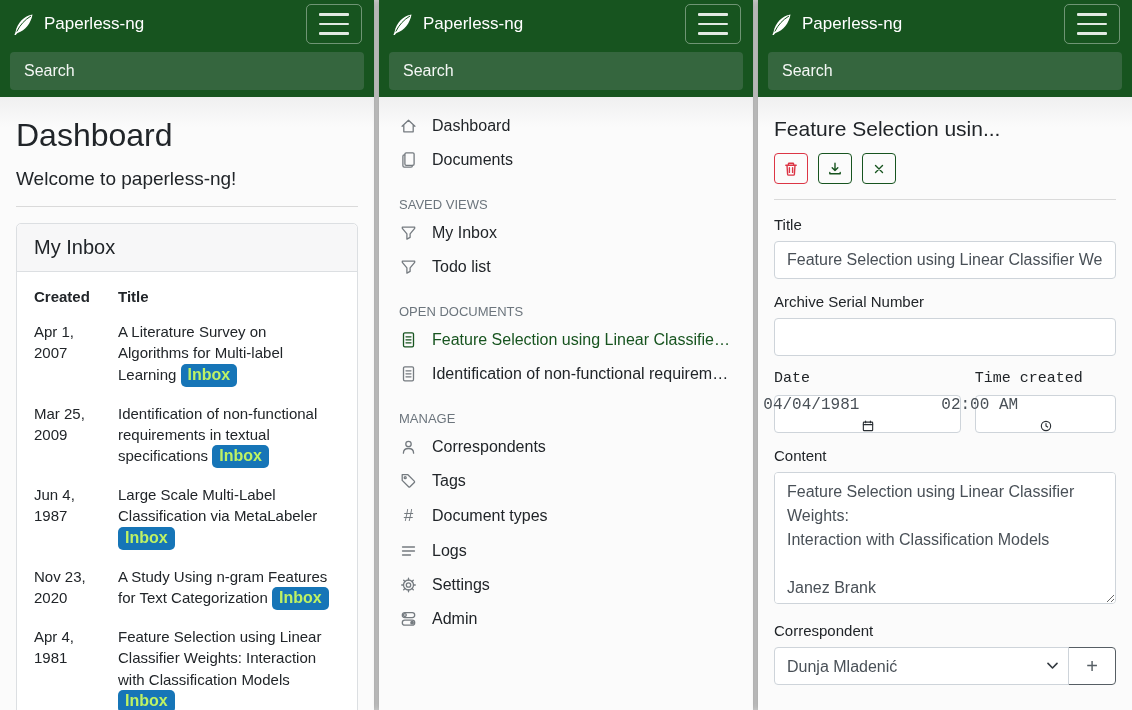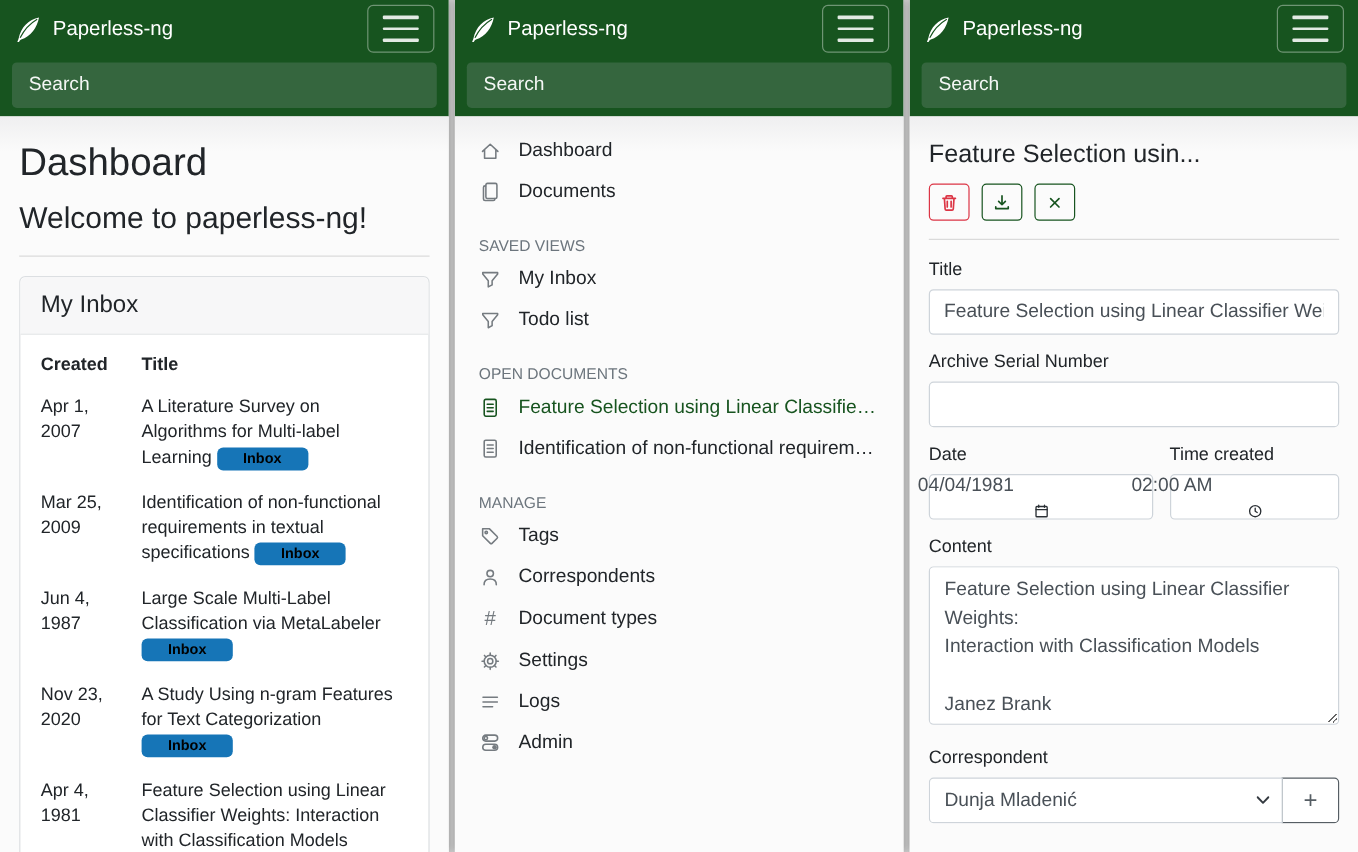--- a/index.html
+++ b/index.html
@@ -16,31 +16,31 @@
   .toggler i { display:block; width:30px; height:2.5px; background:rgba(255,255,255,.88); border-radius:1px; }
   .search-wrap { padding:4px 10px 7px; }
   .search-input { width:100%; height:38px; background:#35663e; border:none; border-radius:4px; padding:0 14px; font-size:16px; color:#fff; font-family:inherit; }
   .search-input::placeholder { color:rgba(255,255,255,.95); opacity:1; }
 
   .content { flex:1; overflow:hidden; background:linear-gradient(180deg,#efeff0 0,#fbfbfb 30px); }
   .pad { padding:10px 16px 0; }
 
   
   .page-title { font-size:32px; font-weight:400; color:#212529; margin:10px 0 14px; white-space:nowrap; overflow:hidden; }
-  .welcome { font-size:25px; color:#212529; margin:0 0 16px; }
+  .welcome { font-size:19px; color:#212529; margin:0 0 16px; }
   hr.rule { border:none; border-top:1px solid rgba(0,0,0,.13); margin:0 0 16px; }
   .card { border:1px solid #dcdfe2; border-radius:5px; background:#fff; }
   .card-header { background:#f7f7f8; border-bottom:1px solid #dcdfe2; padding:12px 17px; font-size:20px; color:#212529; border-radius:5px 5px 0 0; }
   .card-body { padding:14px 17px; }
   table.inbox { border-collapse:collapse; width:100%; font-size:15px; color:#212529; }
   .inbox th { text-align:left; font-weight:700; padding:2px 0 8px; }
   .inbox th.c1 { width:84px; }
   .inbox td { vertical-align:top; padding:8px 0; line-height:1.42; }
   .inbox td.c1 { padding-right:10px; }
-  .badge { display:inline-block; background:#1675b7; color:#000000; font-size:12px; font-weight:700; padding:3px 22px 4px; border-radius:5px; line-height:1; white-space:nowrap; }
+  .badge { display:inline-block; background:#1675b7; color:#bef264; font-size:16px; font-weight:700; padding:3px 7px 4px; border-radius:5px; line-height:1; white-space:nowrap; }
 
   
   .menu { padding:12px 0; }
   .menu-item { display:flex; align-items:center; gap:14px; padding:8px 20px; font-size:16px; color:#212529; cursor:pointer; }
   .menu-item .lbl { white-space:nowrap; overflow:hidden; text-overflow:ellipsis; }
   .menu-item.active { color:#17541f; }
   .menu-header { padding:6px 20px 4px; margin-top:14px; font-size:13px; color:#6c757d; }
   svg.ic { flex-shrink:0; }
   .ic path, .ic rect, .ic circle, .ic line { fill:none; stroke:#757b80; stroke-width:1.3; stroke-linecap:round; stroke-linejoin:round; }
   .ic.green path, .ic.green rect { stroke:#17541f; }
@@ -54,21 +54,21 @@
   .btn-danger { border:1px solid #dc3545; }
   .btn-green { border:1px solid #17541f; }
   .bic path, .bic rect, .bic circle { fill:none; stroke-width:1.4; stroke-linecap:round; stroke-linejoin:round; }
   .bic.red path { stroke:#dc3545; }
   .bic.grn path { stroke:#17541f; }
   .bic.dark path, .bic.dark rect, .bic.dark circle { stroke:#2b3035; stroke-width:1.5; }
   .form-label { display:block; font-size:15px; color:#212529; margin:14px 0 8px; }
   .form-control { width:100%; height:38px; border:1px solid #ced4da; border-radius:4px; padding:0 12px; font-size:16px; color:#495057; background:#fff; font-family:inherit; }
   input.form-control { line-height:36px; }
   textarea.form-control { height:132px; padding:7px 12px; line-height:1.5; resize:vertical; }
-  .row2 { display:flex; gap:14px; }
+  .row2 { display:flex; gap:14px;font-family:Liberation Mono, monospace; }
   .col-date { flex:1.32; min-width:0; }
   .col-time { flex:1; min-width:0; }
   .icon-field { display:flex; align-items:center; gap:6px; padding-right:10px;flex-direction:column; }
   .icon-field input { border:none; outline:none; flex:1; min-width:0; font-size:16px; color:#495057; font-family:inherit; background:transparent; }
   .input-group { display:flex; }
   .select-wrap { position:relative; flex:1; min-width:0; }
   select.form-control { appearance:none; -webkit-appearance:none; -moz-appearance:none; border-radius:4px 0 0 4px; padding-right:46px; }
   .chevron { position:absolute; right:11px; top:50%; transform:translateY(-50%); pointer-events:none; }
   .btn-plus { width:48px; height:38px; border:1px solid #565e64; border-radius:0 4px 4px 0; margin-left:-1px; background:#fff; color:#565e64; font-size:20px; display:flex; align-items:center; justify-content:center; cursor:pointer; }
 </style>
@@ -208,49 +208,49 @@
           <svg class="ic" width="19" height="18" viewBox="0 0 18 18">
               <rect x="4" y="1.8" width="10" height="14" rx="1.3"></rect>
               <path d="M6.5 5.8h5 M6.5 8.8h5 M6.5 11.8h5"></path>
             </svg>
           <span class="lbl">Identification of non-functional requirements in t...</span>
         </div>
 
         <div class="menu-header">MANAGE</div>
         <div class="menu-item">
           <svg class="ic" width="19" height="18" viewBox="0 0 18 18">
+              <circle cx="9" cy="6" r="2.7"></circle>
+              <path d="M3.9 15.2 c0-3.2 2.3-4.7 5.1-4.7 s5.1 1.5 5.1 4.7"></path>
+            </svg>
+          <span class="lbl">Correspondents</span>
+        </div>
+        <div class="menu-item">
+          <svg class="ic" width="19" height="18" viewBox="0 0 18 18">
               <path d="M2.7 2.7 h5.7 l6.4 6.4 a1 1 0 0 1 0 1.4 l-4.3 4.3 a1 1 0 0 1 -1.4 0 L2.7 8.4 Z"></path>
               <circle cx="5.7" cy="5.7" r="1"></circle>
             </svg>
           <span class="lbl">Tags</span>
         </div>
         <div class="menu-item">
-          <svg class="ic" width="19" height="18" viewBox="0 0 18 18">
-              <circle cx="9" cy="6" r="2.7"></circle>
-              <path d="M3.9 15.2 c0-3.2 2.3-4.7 5.1-4.7 s5.1 1.5 5.1 4.7"></path>
-            </svg>
-          <span class="lbl">Correspondents</span>
-        </div>
-        <div class="menu-item">
           <span class="hash-glyph">#</span>
           <span class="lbl">Document types</span>
+        </div>
+        <div class="menu-item">
+          <svg class="ic" width="19" height="18" viewBox="0 0 18 18">
+              <path d="M3 5h12 M3 9h12 M3 13h8"></path>
+            </svg>
+          <span class="lbl">Logs</span>
         </div>
         <div class="menu-item">
           <svg class="ic" width="19" height="18" viewBox="0 0 18 18">
               <circle cx="9" cy="9" r="2.2"></circle>
               <circle cx="9" cy="9" r="5"></circle>
               <path d="M14 9h1.8 M12.54 12.54l1.27 1.27 M9 14v1.8 M5.46 12.54l-1.27 1.27 M4 9H2.2 M5.46 5.46L4.19 4.19 M9 4V2.2 M12.54 5.46l1.27-1.27"></path>
             </svg>
           <span class="lbl">Settings</span>
-        </div>
-        <div class="menu-item">
-          <svg class="ic" width="19" height="18" viewBox="0 0 18 18">
-              <path d="M3 5h12 M3 9h12 M3 13h8"></path>
-            </svg>
-          <span class="lbl">Logs</span>
         </div>
         <div class="menu-item">
           <svg class="ic" width="19" height="18" viewBox="0 0 18 18">
               <rect x="2.8" y="2.6" width="12.4" height="5" rx="2.5"></rect>
               <circle cx="5.4" cy="5.1" r="1.4"></circle>
               <rect x="2.8" y="10.2" width="12.4" height="5" rx="2.5"></rect>
               <circle class="fillgray" cx="12.6" cy="12.7" r="1.9"></circle>
             </svg>
           <span class="lbl">Admin</span>
         </div>

